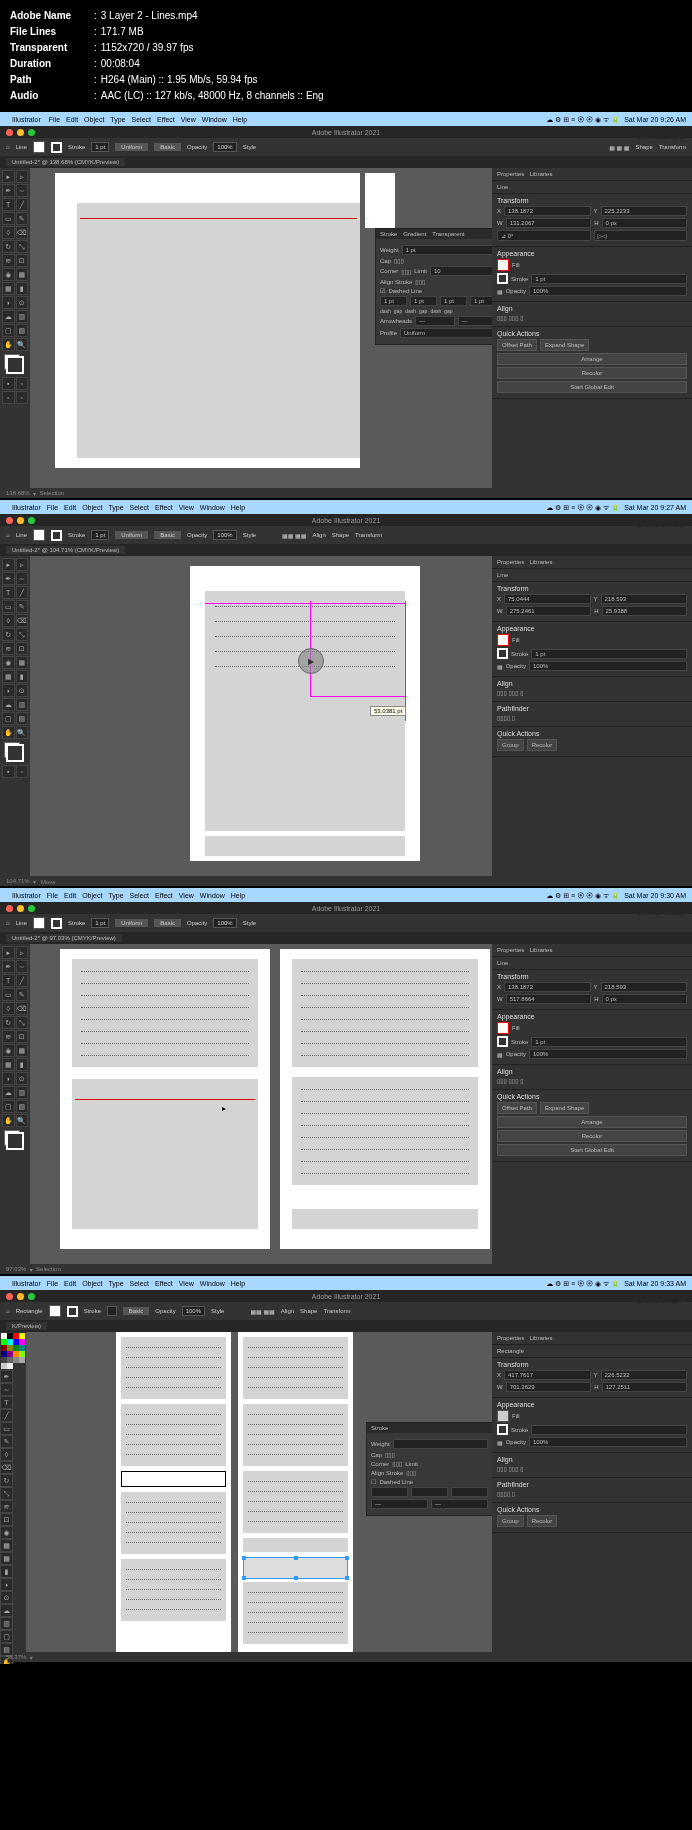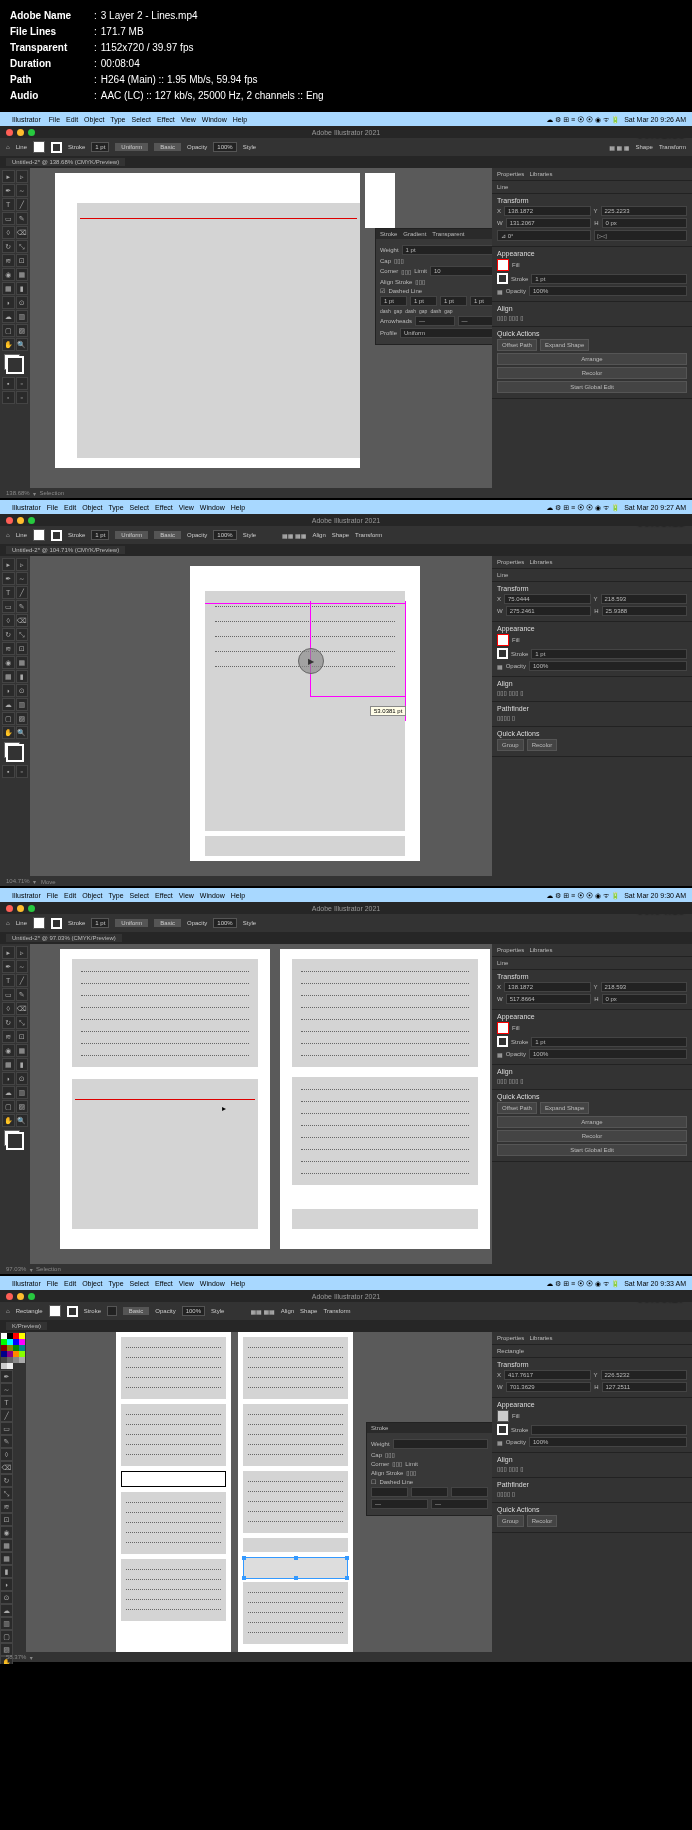--- a/index.html
+++ b/index.html
@@ -79,21 +79,21 @@
       <span>00:08:04</span>
     </div>
   <div class="meta-row">
       <span class="meta-label">Path</span>
       <span class="sep">:</span>
       <span>H264 (Main) :: 1.95 Mb/s, 59.94 fps</span>
     </div>
   <div class="meta-row">
       <span class="meta-label">Audio</span>
       <span class="sep">:</span>
-      <span>AAC (LC) :: 127 kb/s, 25000 Hz, 2 channels :: Eng</span>
+      <span>AAC (LC) :: 127 kb/s, 48000 Hz, 8 channels :: Eng</span>
     </div>
 </div>
 
 <div class="shot">
   <div class="macbar">
     <span class="apple"></span>
     <span class="menu">
       <span>Illustrator</span>
       <span>File</span><span>Edit</span><span>Object</span><span>Type</span><span>Select</span><span>Effect</span><span>View</span><span>Window</span><span>Help</span>
     </span>

